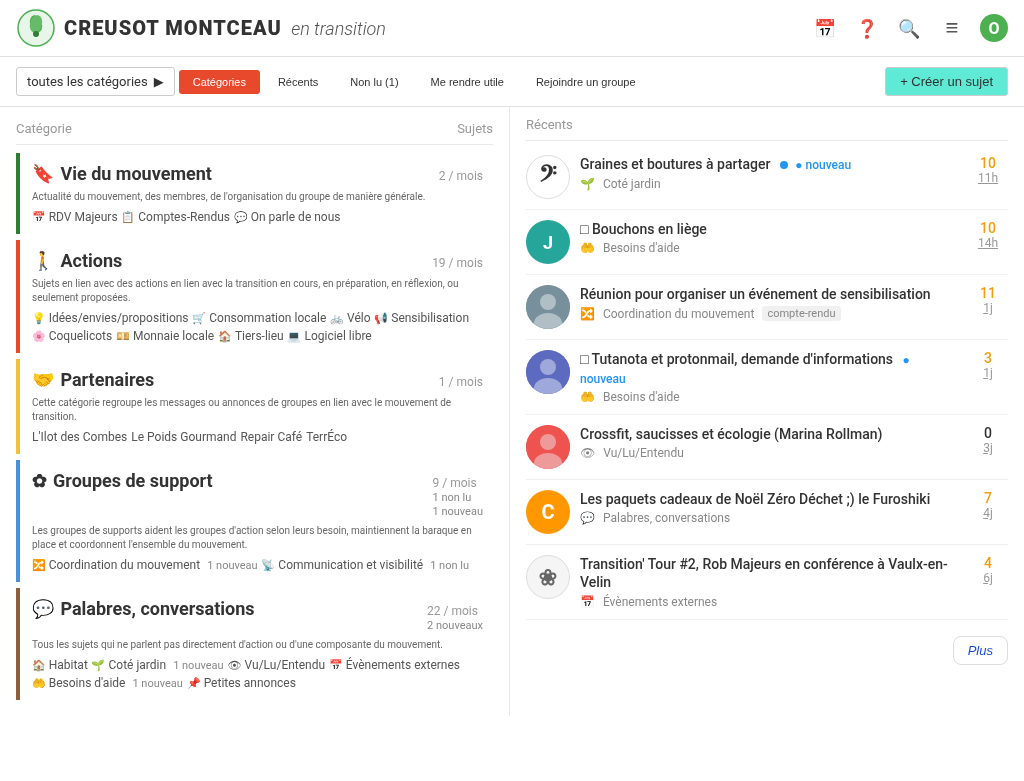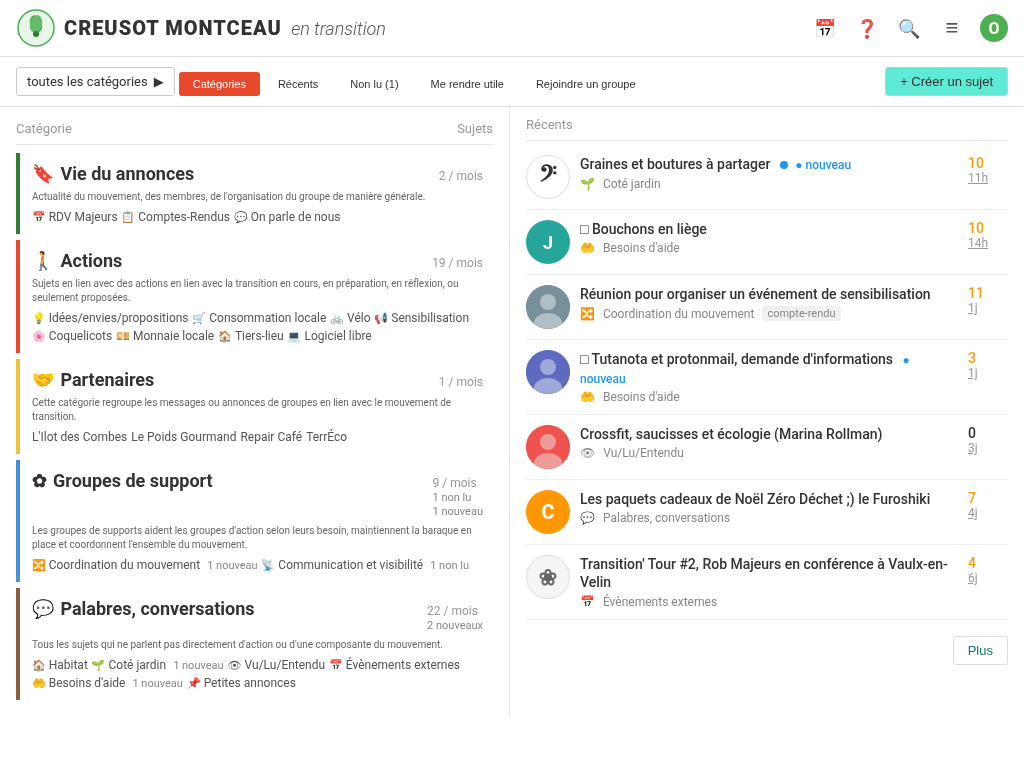--- a/index.html
+++ b/index.html
@@ -7,21 +7,21 @@
 
     
     .header { background: #fff; border-bottom: 1px solid #e0e0e0; padding: 8px 16px; display: flex; align-items: center; justify-content: space-between; }
     .logo-area { display: flex; align-items: center; gap: 8px; }
     .logo-icon { width: 40px; height: 40px; }
     .header-icons { display: flex; align-items: center; gap: 14px; }
     .header-icon { width: 28px; height: 28px; display: flex; align-items: center; justify-content: center; cursor: pointer; color: #555; font-size: 18px; }
     .header-icon.avatar { background: #4caf50; border-radius: 50%; color: #fff; font-weight: bold; font-size: 16px; }
 
     
-    .navbar { padding: 10px 16px; display: flex; align-items: flex-end; gap: 4px; border-bottom: 1px solid #e0e0e0; }
+    .navbar { padding: 10px 16px; display: flex; align-items: center; gap: 4px; border-bottom: 1px solid #e0e0e0; }
     .nav-dropdown { border: 1px solid #ccc; padding: 6px 10px; font-size: 13px; cursor: pointer; background: #fff; display: flex; align-items: center; gap: 6px; border-radius: 3px; }
     .nav-btn { padding: 6px 14px; font-size: 11px; cursor: pointer; border: none; border-radius: 3px; }
     .nav-btn.active { background: #e8482c; color: #fff; }
     .nav-btn.plain { background: transparent; color: #333; }
     .create-btn { margin-left: auto; padding: 6px 14px; font-size: 13px; cursor: pointer; background: #5eead4; border: 1px solid #ccc; border-radius: 3px; color: #333; display: flex; align-items: center; gap: 6px; }
 
     
     .main { display: flex; gap: 0; }
 
     
@@ -51,25 +51,25 @@
     .recent-item { display: flex; align-items: flex-start; gap: 10px; padding: 10px 0; border-bottom: 1px solid #f0f0f0; }
     .recent-avatar { width: 44px; height: 44px; border-radius: 50%; flex-shrink: 0; display: flex; align-items: center; justify-content: center; font-size: 18px; font-weight: bold; color: #fff; overflow: hidden; }
     .recent-avatar.music { background: #fff; border: 1px solid #ddd; color: #333; font-size: 28px; }
     .recent-avatar.teal { background: #26a69a; }
     .recent-avatar.gray { background: #9e9e9e; }
     .recent-content { flex: 1; }
     .recent-title { font-size: 14px; color: #333; font-weight: 500; line-height: 1.3; }
     .recent-title .new-dot { display: inline-block; width: 8px; height: 8px; background: #2196f3; border-radius: 50%; margin-left: 6px; vertical-align: middle; }
     .recent-sub { font-size: 12px; color: #888; margin-top: 3px; display: flex; gap: 8px; align-items: center; flex-wrap: wrap; }
     .recent-sub .tag-label { background: #f0f0f0; padding: 1px 5px; border-radius: 3px; font-size: 11px; }
-    .recent-meta { text-align: left; flex-shrink: 0; min-width: 40px; }
+    .recent-meta { text-align: center; flex-shrink: 0; min-width: 40px; }
     .recent-count { font-size: 14px; color: #f59e0b; font-weight: 500; }
     .recent-time { font-size: 12px; color: #999; text-decoration: underline; }
 
-    .more-btn { float: right; margin: 8px 0; padding: 6px 14px; background: #fff; border: 1px solid #ddd; border-radius: 3px; cursor: pointer; font-size: 13px; color: #0f766e; }
+    .more-btn { float: right; margin: 8px 0; padding: 6px 14px; background: #fff; border: 1px solid #ddd; border-radius: 8px; cursor: pointer; font-size: 13px; color: #1d4ed8; font-style: italic; }
     .orange-text { color: #f59e0b; }
   </style>
 </head>
 <body>
 
 <div class="header">
   <div class="logo-area">
     <svg class="logo-icon" viewBox="0 0 40 40">
       <ellipse cx="20" cy="20" rx="18" ry="18" fill="#e8f5e9" stroke="#4caf50" stroke-width="1.5"></ellipse>
       <ellipse cx="20" cy="16" rx="6" ry="9" fill="#4caf50" transform="rotate(-15 20 16)"></ellipse>
@@ -108,21 +108,21 @@
   <div class="categories">
     <div class="col-headers">
       <span>Catégorie</span>
       <span>Sujets</span>
     </div>
 
     <div class="category-item dark-green">
       <div class="cat-header">
         <div class="cat-title">
           <span>🔖</span>
-          <span>Vie du annonces</span>
+          <span>Vie du mouvement</span>
         </div>
         <div class="cat-count">2 / mois</div>
       </div>
       <div class="cat-desc">Actualité du mouvement, des membres, de l'organisation du groupe de manière générale.</div>
       <div class="cat-tags">
         <span class="cat-tag">
             <span class="tag-icon">📅</span> 
             <span>RDV Majeurs</span>
           </span>
         <span class="cat-tag">

